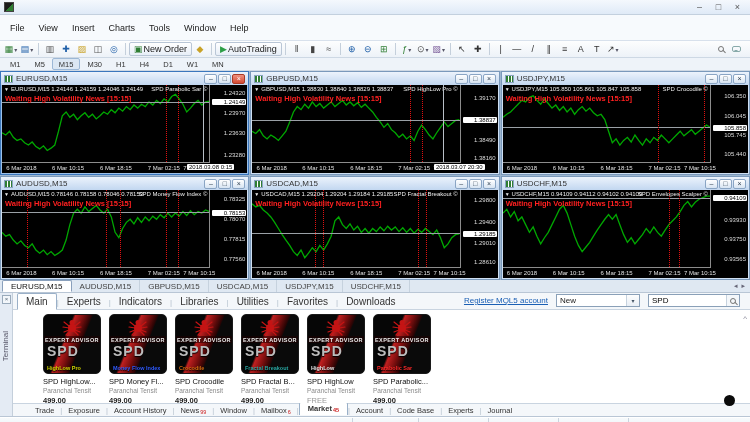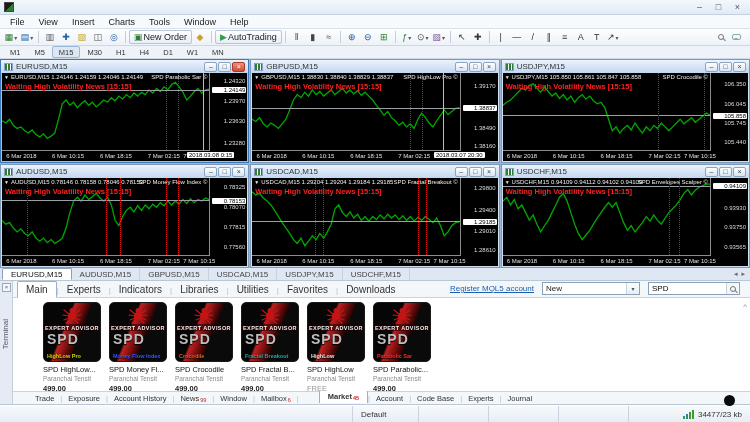--- a/index.html
+++ b/index.html
@@ -5,21 +5,21 @@
   * { box-sizing: border-box; margin:0; padding:0; }
   html,body { width:750px; height:422px; overflow:hidden; }
   body { font-family:"Liberation Sans", sans-serif; background:#d6e3f3; position:relative; font-size:9px; color:#222; }
 
   
   .titlebar { height:15px; background:linear-gradient(#f4f8fd,#dfeaf7); border-bottom:1px solid #c3d0de; display:flex; align-items:center; padding:0 4px; }
   .app-icon { width:10px; height:10px; background:linear-gradient(135deg,#1b1b1b 55%,#2e7d32 55%); border:1px solid #444; margin-right:4px; }
   .win-ctrls { margin-left:auto; display:flex; gap:2px; }
   .win-ctrl { width:17px; height:11px; text-align:center; line-height:10px; font-size:9px; color:#555; border-radius:2px; }
 
-  .menubar { height:14px; background:#f7fafd; border-bottom:1px solid #d8e1ec; display:flex; align-items:center; padding-left:3px; }
+  .menubar { height:26px; background:#f7fafd; border-bottom:1px solid #d8e1ec; display:flex; align-items:center; padding-left:3px; }
   .menu-item { padding:1px 7px; font-size:9px; color:#222; }
 
   .toolbar { height:17px; background:linear-gradient(#fdfefe,#edf2f8); border-bottom:1px solid #cdd8e4; display:flex; align-items:center; padding:0 3px; }
   .tool { min-width:16px; height:14px; display:flex; align-items:center; justify-content:center; border-radius:2px; font-size:9px; gap:1px; padding:0 1px; }
   .tool-btn { border:1px solid #b9c6d6; background:linear-gradient(#ffffff,#e7eef7); padding:0 4px; }
   .tool-glyph { font-size:9px; line-height:1; }
   .tool-label { font-size:9px; color:#222; }
   .tool-caret { font-size:6px; color:#556; }
   .tool-sep { width:1px; height:12px; background:#c4cfdb; margin:0 3px; }
   .tb-right { margin-left:auto; display:flex; gap:8px; padding-right:6px; align-items:center; }
@@ -70,21 +70,21 @@
   .term-side { position:absolute; left:0; top:0; bottom:0; width:13px; background:#e4ebf4; border-right:1px solid #c4cfdb; }
   .term-close { position:absolute; top:2px; left:2px; width:9px; height:9px; border:1px solid #9ab; font-size:6px; line-height:7px; text-align:center; color:#567; background:#f2f6fa; }
   .term-label { position:absolute; top:38px; left:1px; writing-mode:vertical-rl; transform:rotate(180deg); font-size:8px; color:#556; }
   .term-main { margin-left:13px; height:100%; display:flex; flex-direction:column; background:#fff; }
   .mtab-row { height:17px; background:#f4f7fa; border-bottom:1px solid #c9d4e0; display:flex; align-items:flex-end; padding:0 4px; }
   .mtab { padding:2px 8px 2px; font-size:10px; color:#333; }
   .mtab.active { background:#fff; border:1px solid #9ab0c8; border-bottom:1px solid #fff; border-radius:2px 2px 0 0; margin-bottom:-1px; }
   .mtab-sep { color:#b6c2ce; font-size:8px; padding-bottom:2px; }
   .mhdr-right { margin-left:auto; display:flex; gap:8px; align-items:center; padding:0 6px 2px 0; }
   .register { font-size:8px; color:#1a5fb4; text-decoration:underline; white-space:nowrap; }
-  .dropdown { width:98px; height:13px; border:1px solid #8aa0b8; background:#fff; display:flex; align-items:center; font-size:8px; }
+  .dropdown { width:84px; height:13px; border:1px solid #8aa0b8; background:#fff; display:flex; align-items:center; font-size:8px; }
   .dropdown .dd-val { flex:1; padding-left:3px; }
   .dd-btn { width:13px; height:100%; border-left:1px solid #c6d2de; background:linear-gradient(#fdfdfd,#e8eef5); display:flex; align-items:center; justify-content:center; font-size:6px; color:#456; }
   .searchbox { width:92px; height:13px; border:1px solid #8aa0b8; background:#fff; display:flex; align-items:center; }
   .searchbox input { flex:1; min-width:0; border:none; outline:none; font-size:8px; padding:0 3px; font-family:"Liberation Sans", sans-serif; }
   .sb-btn { width:13px; height:100%; border-left:1px solid #c6d2de; display:flex; align-items:center; justify-content:center; background:#f4f7fa; }
 
   .cards { flex:1; display:flex; gap:7px; padding:4px 2px 0 30px; background:#fff; position:relative; overflow:hidden; }
   .card { width:59px; flex:0 0 59px; }
   .card-img { width:58px; height:60px; border-radius:5px; position:relative; overflow:hidden; border:1px solid #1a1a1a;
               background:linear-gradient(112deg,#060606 37%,#c02020 40%,#7d0f0f 50%,#2b0404 60%,#0a0a0a 62%); }
@@ -93,21 +93,21 @@
   .card-brand { position:absolute; top:28px; left:3px; font-size:14px; font-weight:bold; color:#bdbdbd; letter-spacing:1px; text-shadow:0 1px 1px #000; }
   .card-sub { position:absolute; bottom:2px; left:3px; font-size:5.5px; font-weight:bold; white-space:nowrap; text-shadow:0 1px 1px #000; }
   .card-title { font-size:7.5px; font-weight:normal; color:#111; margin-top:3px; white-space:nowrap; overflow:hidden; }
   .card-author { font-size:6.5px; color:#8a8a8a; margin-top:1px; white-space:nowrap; }
   .card-price { font-size:7.5px; font-weight:bold; color:#222; margin-top:2px; }
   .card-price.free { color:#999; font-weight:normal; }
   .scroll-up { position:absolute; right:3px; top:4px; color:#889; font-size:8px; }
 
   .bbar { height:13px; background:#f4f7fa; border-top:1px solid #c9d4e0; display:flex; align-items:center; font-size:7.5px; color:#333; padding-left:16px; }
   .btab { padding:0 6px; display:flex; align-items:flex-start; gap:1px; }
-  .btab.active { font-weight:bold; background:#fff; border:1px solid #9ab0c8; border-bottom:none; border-radius:2px 2px 0 0; padding:1px 8px 2px; margin-top:-3px;margin-left:20px; }
+  .btab.active { font-weight:bold; background:#fff; border:1px solid #9ab0c8; border-bottom:none; border-radius:2px 2px 0 0; padding:1px 8px 2px; margin-top:-3px; }
   .btab-sep { color:#b6c2ce; }
   .badge { color:#cc2222; font-size:5.5px; position:relative; top:3px; }
 
   
   .statusbar { height:17px; background:linear-gradient(#f7fafc,#e6edf5); border-top:1px solid #fff; display:flex; align-items:center; font-size:8px; color:#333; }
   .sb-spacer { width:352px; height:100%; }
   .sb-cell { border-left:1px solid #c9d3df; height:100%; display:flex; align-items:center; padding:0 8px; }
   .sb-cell.w66 { width:66px; } .sb-cell.w70 { width:70px; }
   .sb-last { flex:1; justify-content:flex-end; gap:4px; }
   .bars { display:flex; align-items:flex-end; gap:1px; height:9px; }

